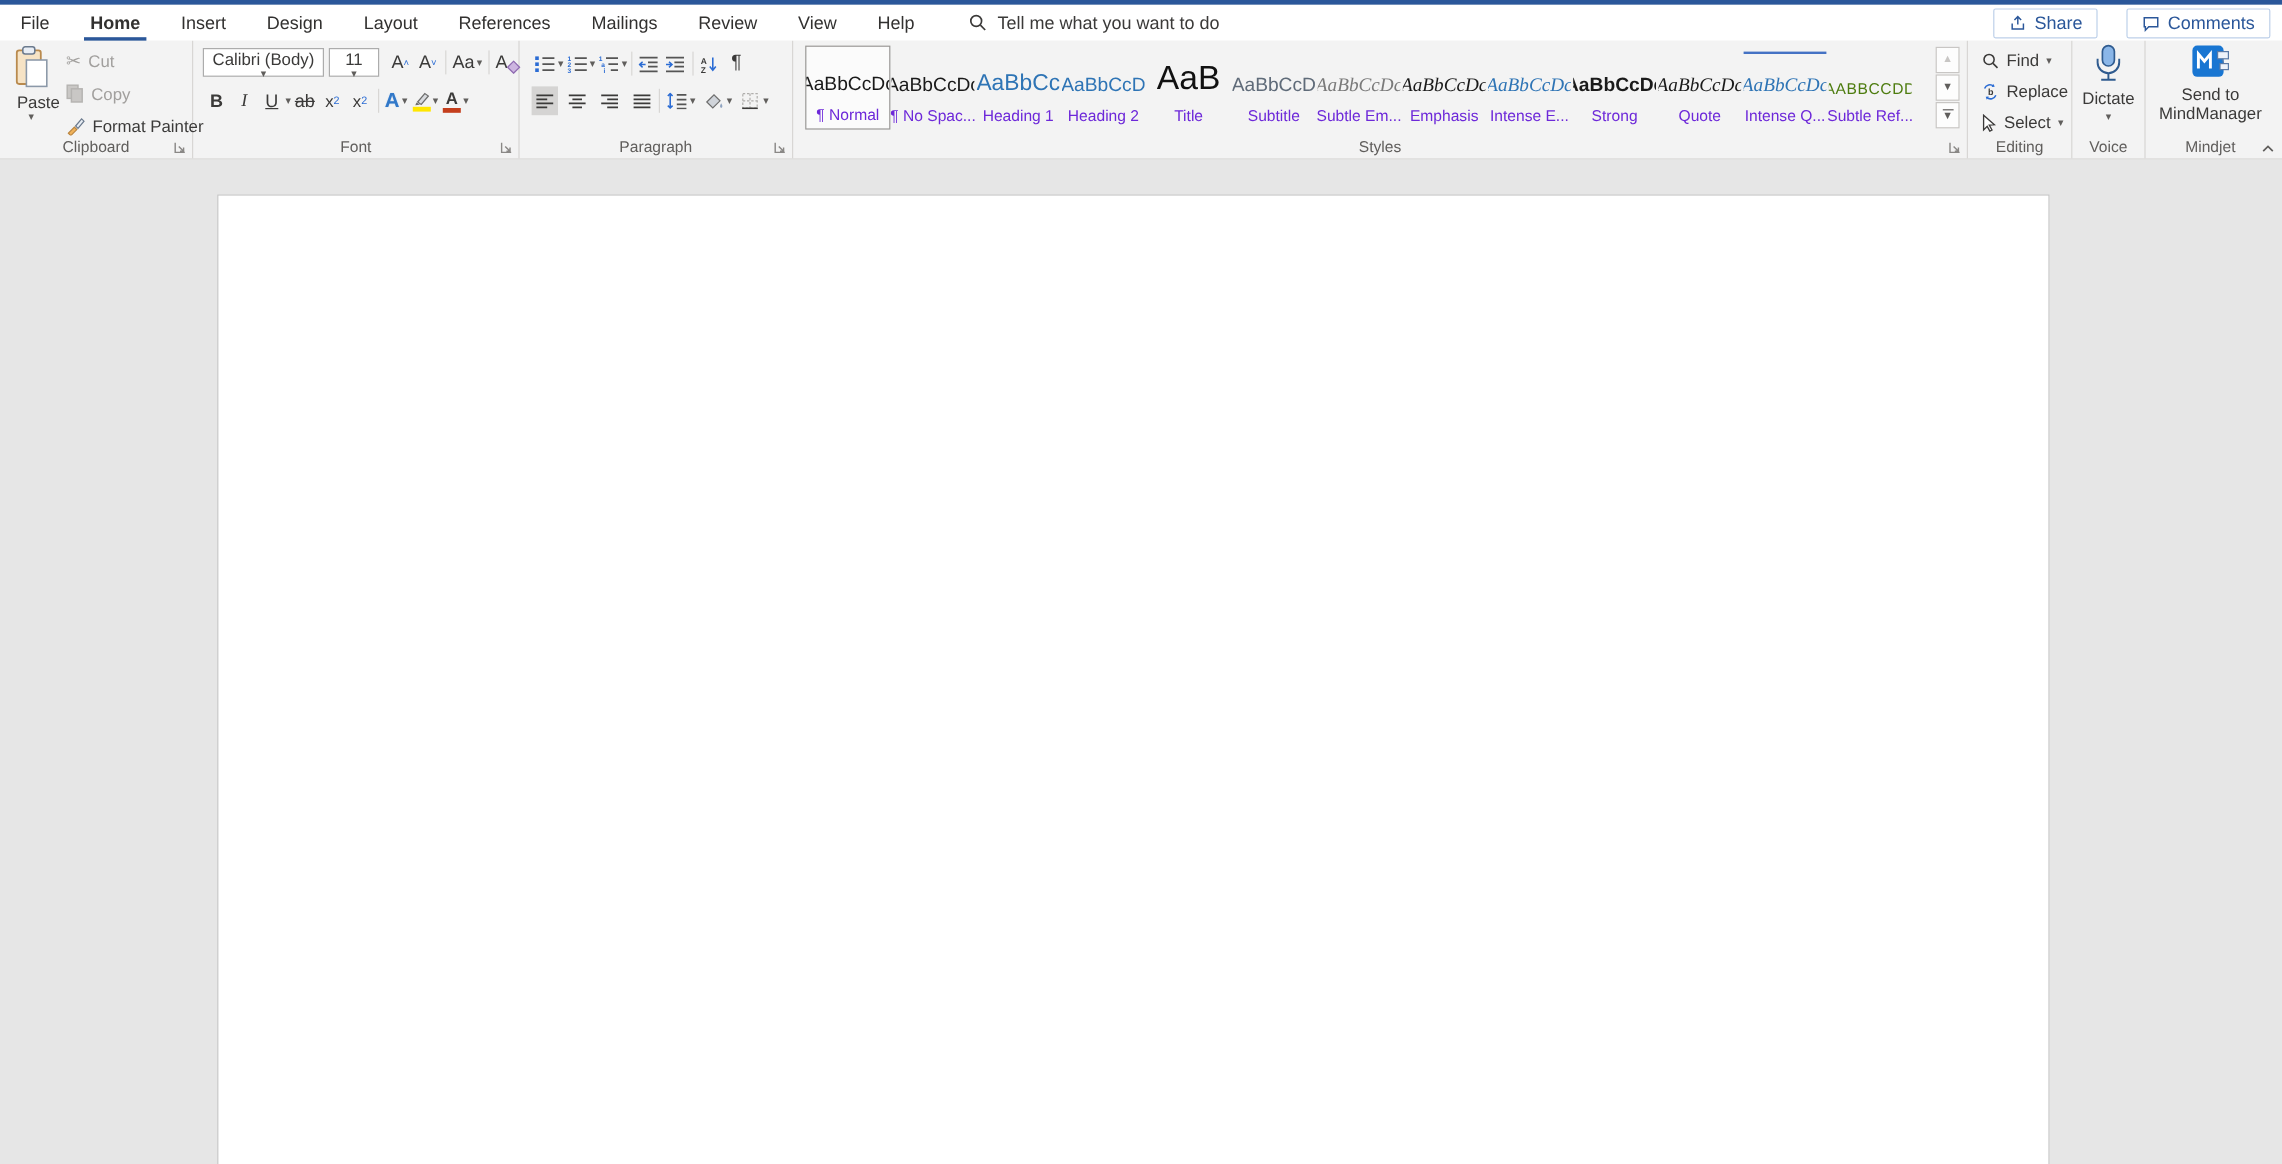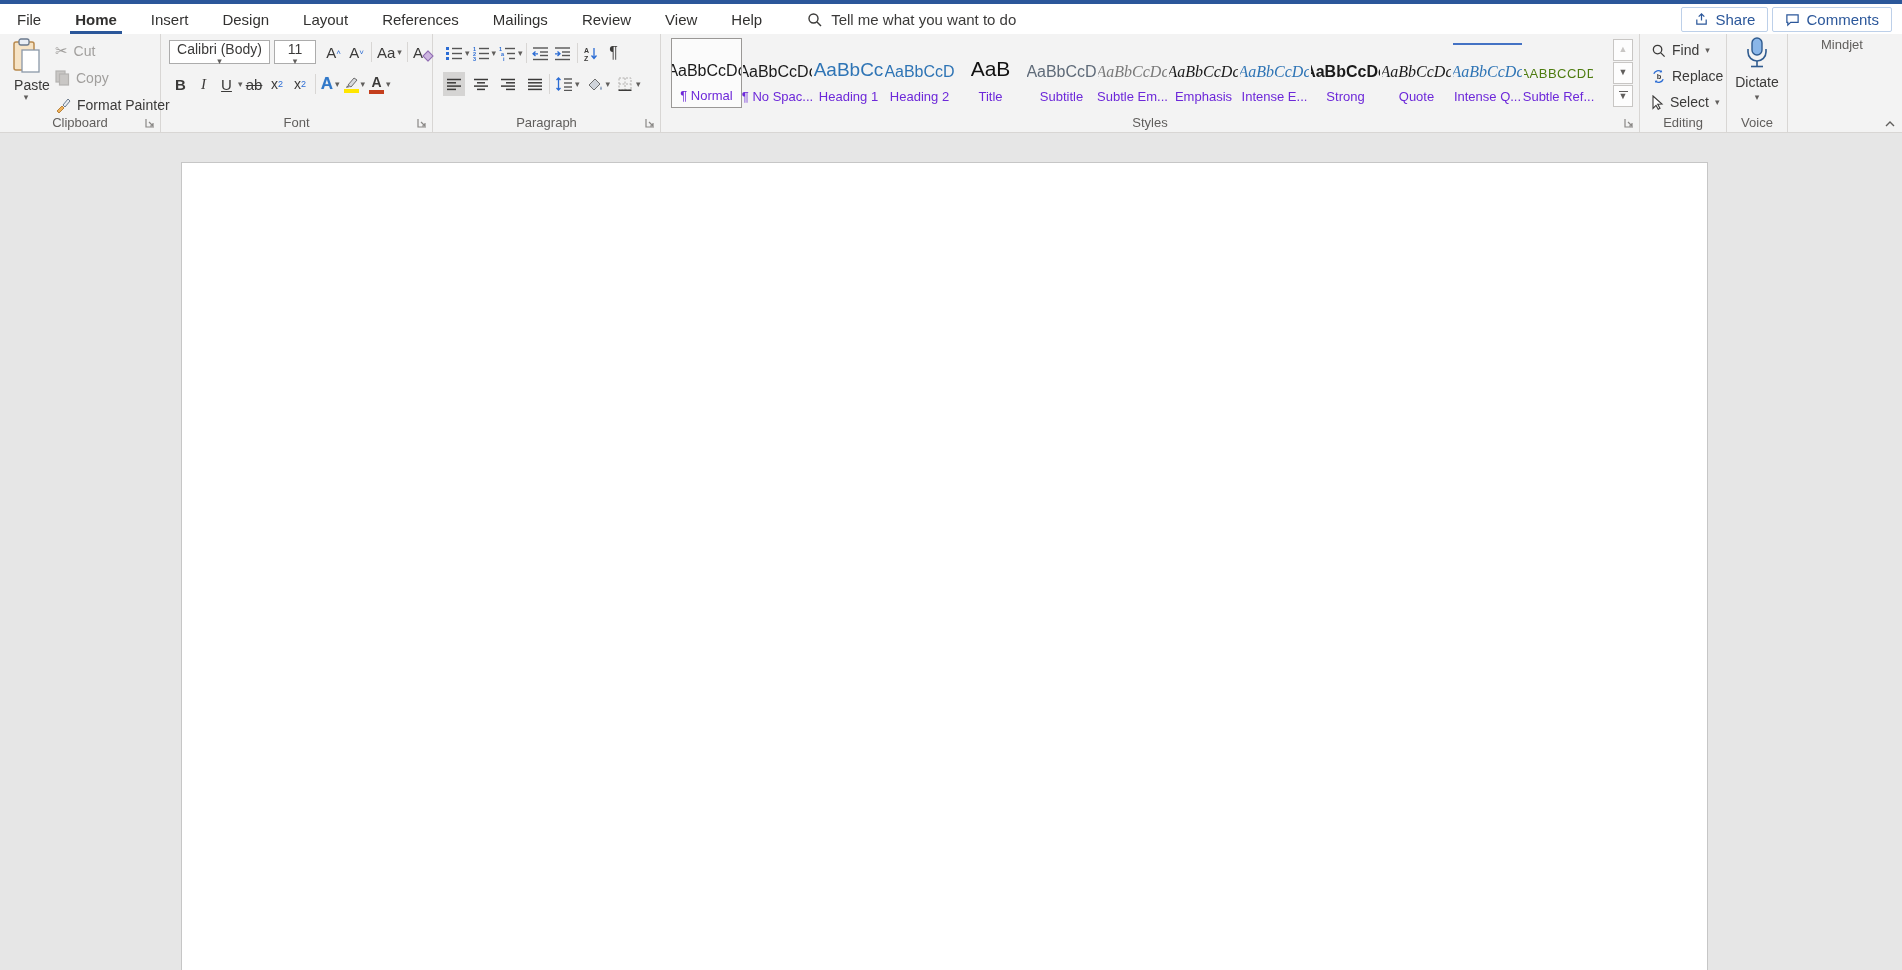--- a/index.html
+++ b/index.html
@@ -10,22 +10,22 @@
 
   
   .accent-strip { height:4px; background:#2b579a; }
 
   
   .menubar { height:30px; background:#fff; display:flex; align-items:center; position:relative; }
   .tabs { display:flex; align-items:center; height:100%; }
   .tab { padding:0 17px; font-size:15px; height:100%; display:flex; align-items:center; cursor:default; position:relative; color:#323130;}
   .tab.active { font-weight:bold; }
   .tab.active::after { content:""; position:absolute; left:12px; right:12px; bottom:0; height:3px; background:#2b579a; }
-  .tellme { display:flex; align-items:flex-end; gap:8px; margin-left:28px; font-size:15px; color:#3b3a39; }
-  .top-right { position:absolute; right:10px; top:0; height:100%; display:flex; align-items:center; gap:4px; }
+  .tellme { display:flex; align-items:center; gap:8px; margin-left:28px; font-size:15px; color:#3b3a39; }
+  .top-right { position:absolute; right:10px; top:0; height:100%; display:flex; align-items:center; gap:24px; }
   .pill-btn { display:flex; align-items:center; gap:6px; border:1px solid #bdd0e9; background:#fff; color:#2b579a;
               font-size:15px; padding:3px 12px; border-radius:2px; cursor:default; }
 
   
   .ribbon { height:99px; background:#f3f3f3; border-bottom:1px solid #d8d6d4; display:flex; position:relative; }
   .rgroup { position:relative; height:100%; border-right:1px solid #d8d6d4; display:flex; flex-direction:column; }
   .rcontent { flex:1; position:relative; }
   .rfooter { height:20px; position:relative; display:flex; align-items:center; justify-content:center; }
   .glabel { font-size:13px; color:#605e5c; }
   .launcher { position:absolute; right:4px; bottom:3px; width:13px; height:13px; display:flex; align-items:center; justify-content:center; cursor:default; }
@@ -72,21 +72,21 @@
 
   
   .g-styles { width:979px; }
   .styles-row { position:absolute; left:10px; top:4px; display:flex; }
   .sitem { width:71px; height:70px; display:flex; flex-direction:column; align-items:center; justify-content:flex-end; padding-bottom:4px; cursor:default; }
   .sitem.sel { border:1px solid #9a9896; background:#fbfbfb; }
   .sprev { height:38px; display:flex; align-items:flex-end; justify-content:center; font-size:16px; color:#1a1a1a; white-space:nowrap; overflow:hidden; max-width:69px; }
   .slabel { font-size:13px; color:#6d28d9; margin-top:8px; white-space:nowrap; }
   .sp-h1 { color:#2e74b5; font-size:19px;text-align:right; }
   .sp-h2 { color:#2e74b5; font-size:16px; }
-  .sp-title { font-size:21px; color:#111; }
+  .sp-title { font-size:28px; color:#111; }
   .sp-subtitle { color:#5f6b79; }
   .sp-ital { font-style:italic; font-family:"Liberation Serif", serif; }
   .sp-gray { color:#7a7a7a; }
   .sp-blue { color:#2e74b5; }
   .sp-bold { font-weight:bold; }
   .sp-topline { border-top:2px solid #4472c4; padding-top:2px; }
   .sp-caps { font-size:13px; color:#4d7c0f; letter-spacing:0.5px; }
   .styles-scroll { position:absolute; right:6px; top:5px; width:20px; display:flex; flex-direction:column; gap:1px; }
   .sscroll-btn { width:20px; height:22px; border:1px solid #c8c6c4; background:#fdfdfd; display:flex; flex-direction:column; align-items:center; justify-content:center; font-size:9px; color:#605e5c; line-height:0.8; }
   .sscroll-btn.dis { color:#c8c6c4; }
@@ -542,20 +542,37 @@
           <span class="lbl">Dictate</span>
           <span class="dd" style="margin-top:3px;">▾</span>
         </div>
       </div>
       <div class="rfooter">
         <span class="glabel">Voice</span>
       </div>
     </div>
 
     <div class="rgroup g-mindjet">
+      <div class="rcontent">
+        <div class="bigbtn">
+          <span>
+            <svg width="34" height="30" viewBox="0 0 34 30">
+                <rect x="2" y="2" width="26" height="26" rx="4" fill="#1976d2"></rect>
+                <path d="M7 21 V9 l5 6 5-6 v12" fill="none" stroke="#fff" stroke-width="2.4"></path>
+                <rect x="23" y="7" width="9" height="6" fill="#eef3fa" stroke="#5a7ba6" stroke-width="1"></rect>
+                <rect x="25" y="17" width="7" height="5" fill="#eef3fa" stroke="#5a7ba6" stroke-width="1"></rect>
+                <line x1="27" y1="13" x2="28" y2="17" stroke="#5a7ba6" stroke-width="1"></line>
+              </svg>
+          </span>
+          <span class="lbl">
+            <span>Send to</span><br>
+            <span>MindManager</span>
+          </span>
+        </div>
+      </div>
       <div class="rfooter">
         <span class="glabel">Mindjet</span>
       </div>
     </div>
 
     <span class="collapse-chevron">
       <svg width="12" height="9" viewBox="0 0 12 9">
           <path d="M2 7 L6 3 l4 4" fill="none" stroke="#605e5c" stroke-width="1.4"></path>
         </svg>
     </span>

